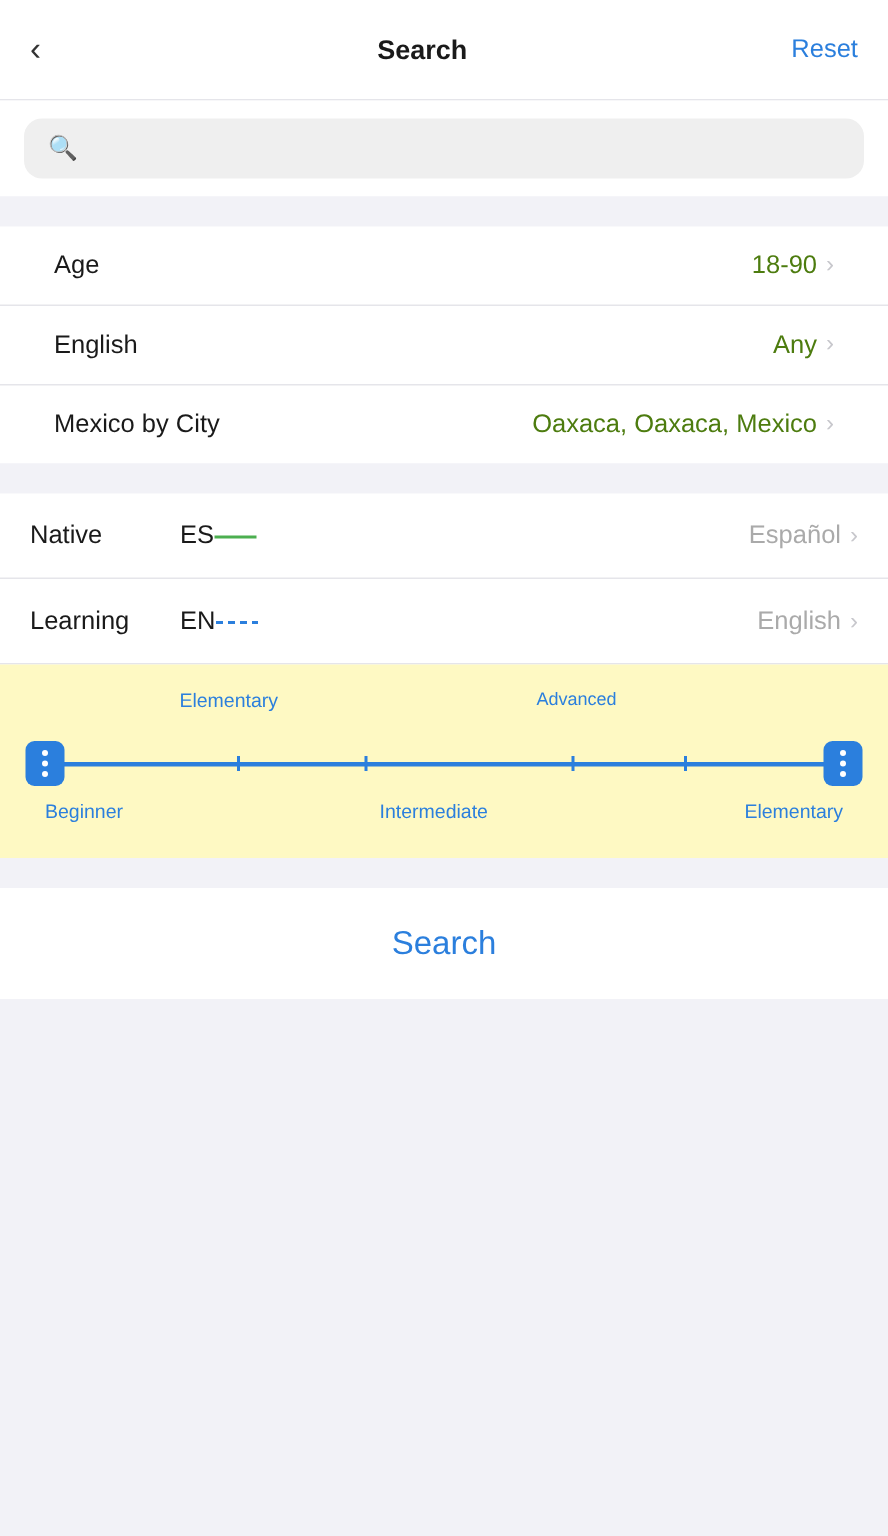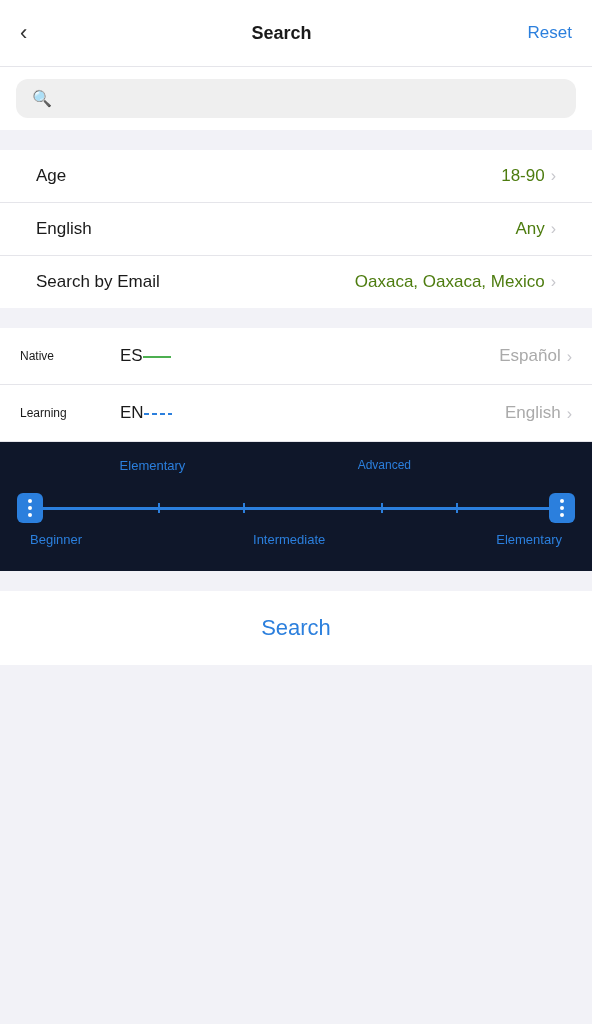--- a/index.html
+++ b/index.html
@@ -131,21 +131,21 @@
 
     .language-row {
       display: flex;
       align-items: center;
       padding: 18px 20px;
       border-bottom: 1px solid #e5e5ea;
       cursor: pointer;
     }
 
     .lang-label {
-      font-size: 12px;
+      font-size: 17px;
       color: #1a1a1a;
       font-weight: 400;
       width: 100px;
     }
 
     .lang-code-wrapper {
       display: flex;
       flex-direction: row;
       align-items: center;
       margin-right: 20px;
@@ -184,21 +184,21 @@
       margin-left: auto;
     }
 
     .lang-name {
       color: #aaaaaa;
       font-size: 17px;
     }
 
     
     .proficiency-section {
-      background: #0f172a;
+      background: #fef9c3;
       padding: 16px 20px 24px;
     }
 
     .proficiency-labels-top {
       display: flex;
       justify-content: space-between;
       padding: 0 10px;
       margin-bottom: 8px;
       position: relative;
     }
@@ -328,21 +328,21 @@
     </div>
   </div>
   <div class="settings-row">
     <span class="row-label">English</span>
     <div class="row-right">
       <span class="row-value">Any</span>
       <span class="chevron">›</span>
     </div>
   </div>
   <div class="settings-row">
-    <span class="row-label">Search by Email</span>
+    <span class="row-label">Mexico by City</span>
     <div class="row-right">
       <span class="row-value">Oaxaca, Oaxaca, Mexico</span>
       <span class="chevron">›</span>
     </div>
   </div>
 </div>
 
 <div class="section-divider-2"></div>
 
 <div class="language-section">

